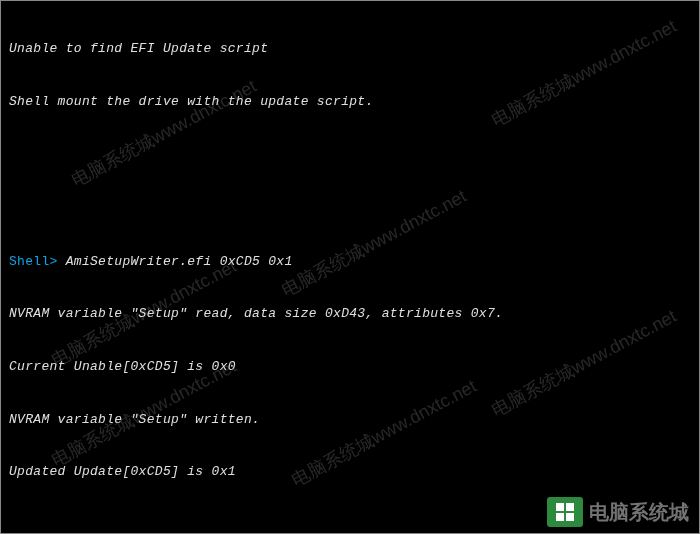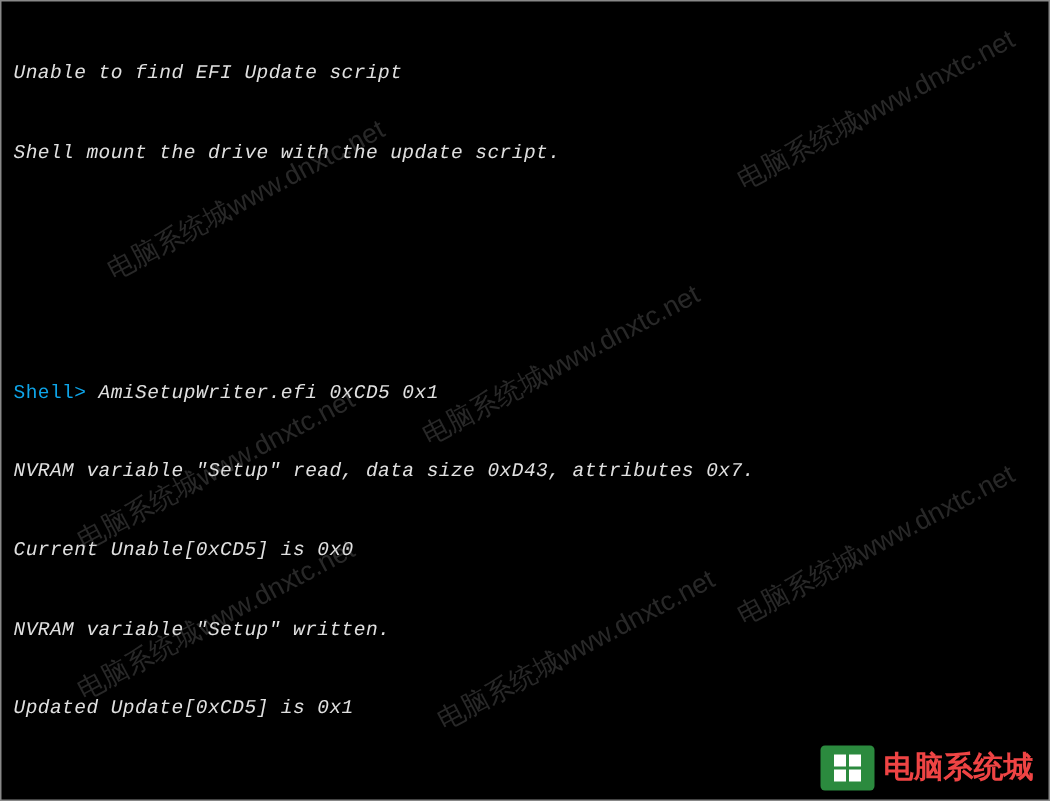--- a/index.html
+++ b/index.html
@@ -78,21 +78,21 @@
       height: 18px;
       display: grid;
       grid-template-columns: 1fr 1fr;
       grid-template-rows: 1fr 1fr;
       gap: 2px;
     }
     .logo-sq {
       background: #fff;
     }
     .logo-text {
-      color: #ef4444;
+      color: #737373;
       font-family: Arial, sans-serif;
       font-size: 20px;
       font-weight: bold;
     }
   </style>
 </head>
 <body>
 
 <div class="terminal">
   <span class="line white">Unable to find EFI Update script</span>

